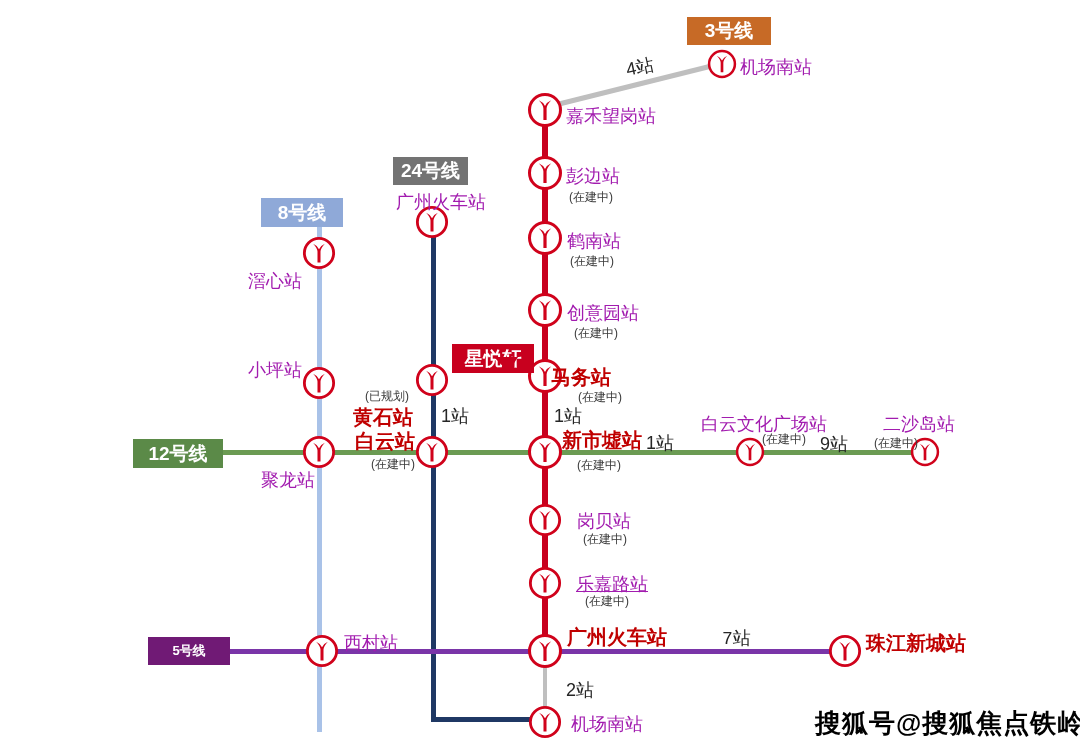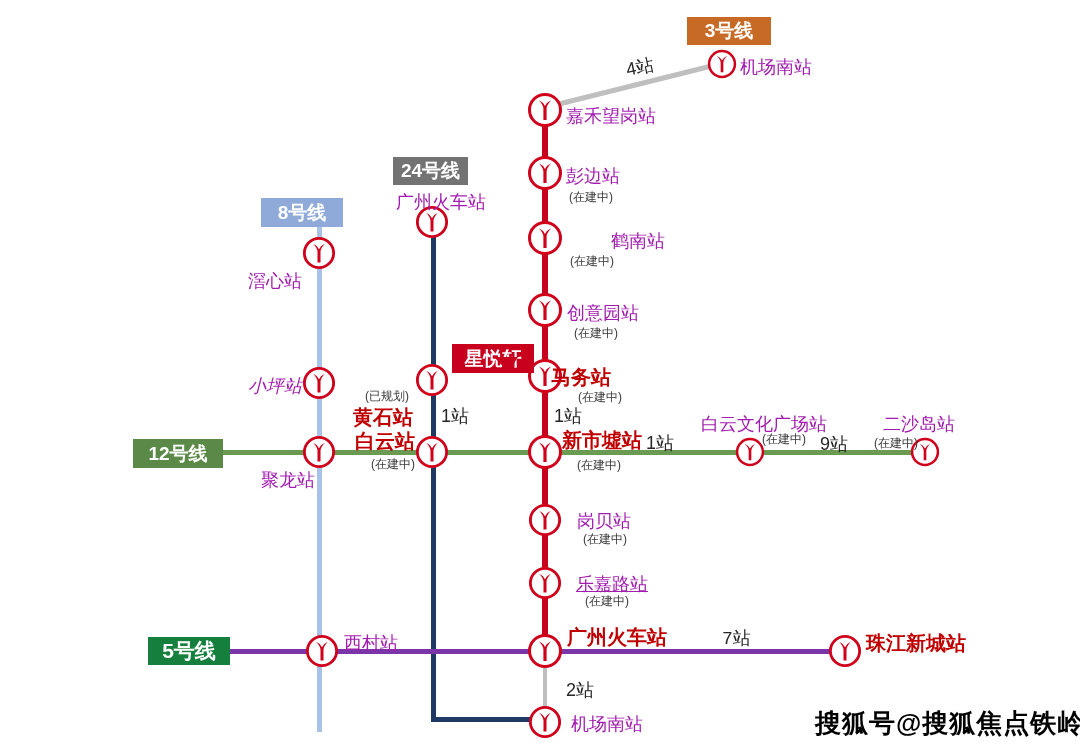--- a/index.html
+++ b/index.html
@@ -38,21 +38,21 @@
     </div>
     <div class="badge" style="left: 393px; top: 157px; width: 75px; height: 28px; background: #737373; font-size: 19px;">
       <span>24号线</span>
     </div>
     <div class="badge" style="left: 261px; top: 198px; width: 82px; height: 29px; background: rgb(143, 169, 216); font-size: 19px;">
       <span>8号线</span>
     </div>
     <div class="badge" style="left: 133px; top: 439px; width: 90px; height: 29px; background: rgb(91, 138, 72); font-size: 19px;">
       <span>12号线</span>
     </div>
-    <div class="badge" style="left: 148px; top: 637px; width: 82px; height: 28px; background: #15803d; font-size: 21px;">
+    <div class="badge" style="left: 148px; top: 637px; width: 82px; height: 28px; background: #701a75; font-size: 13px;">
       <span>5号线</span>
     </div>
     <div class="callout" style="left: 452px; top: 316px; width: 82px; height: 29px; background: rgb(200, 0, 30); margin-top: 28px;">
       <span>星悦轩</span>
     </div>
     <div class="callout-tail" style="left: 494px; top: 357px; width: 24px; height: 15px; background: rgb(200, 0, 30);"></div>
     <div class="station-icon" style="left: 707px; top: 49px; width: 30px; height: 30px;"><svg width="30" height="30" viewBox="0 0 36 36">
         <circle cx="18" cy="18" r="15.5" fill="#ffffff" stroke="#D0021B" stroke-width="3"></circle>
         <path d="M16.4 28 L16.4 16.5 Q16.4 13.2 11.8 8.2 Q16 10 18 13.9 Q20 10 24.2 8.2 Q19.6 13.2 19.6 16.5 L19.6 28 Z" fill="#D0021B"></path>
       </svg></div>
@@ -65,21 +65,21 @@
     <div class="station-icon" style="left: 527px; top: 155px; width: 36px; height: 36px;"><svg width="36" height="36" viewBox="0 0 36 36">
         <circle cx="18" cy="18" r="15.5" fill="#ffffff" stroke="#D0021B" stroke-width="3"></circle>
         <path d="M16.4 28 L16.4 16.5 Q16.4 13.2 11.8 8.2 Q16 10 18 13.9 Q20 10 24.2 8.2 Q19.6 13.2 19.6 16.5 L19.6 28 Z" fill="#D0021B"></path>
       </svg></div>
     <div class="st-label" style="left: 566px; top: 164px;">彭边站</div>
     <div class="st-status" style="left: 569px; top: 189px;">(在建中)</div>
     <div class="station-icon" style="left: 527px; top: 220px; width: 36px; height: 36px;"><svg width="36" height="36" viewBox="0 0 36 36">
         <circle cx="18" cy="18" r="15.5" fill="#ffffff" stroke="#D0021B" stroke-width="3"></circle>
         <path d="M16.4 28 L16.4 16.5 Q16.4 13.2 11.8 8.2 Q16 10 18 13.9 Q20 10 24.2 8.2 Q19.6 13.2 19.6 16.5 L19.6 28 Z" fill="#D0021B"></path>
       </svg></div>
-    <div class="st-label" style="left: 567px; top: 229px; margin-left: 44px;">鹤南站</div>
+    <div class="st-label" style="left: 567px; top: 229px;">鹤南站</div>
     <div class="st-status" style="left: 570px; top: 253px;">(在建中)</div>
     <div class="station-icon" style="left: 527px; top: 292px; width: 36px; height: 36px;"><svg width="36" height="36" viewBox="0 0 36 36">
         <circle cx="18" cy="18" r="15.5" fill="#ffffff" stroke="#D0021B" stroke-width="3"></circle>
         <path d="M16.4 28 L16.4 16.5 Q16.4 13.2 11.8 8.2 Q16 10 18 13.9 Q20 10 24.2 8.2 Q19.6 13.2 19.6 16.5 L19.6 28 Z" fill="#D0021B"></path>
       </svg></div>
     <div class="st-label" style="left: 567px; top: 301px;">创意园站</div>
     <div class="st-status" style="left: 574px; top: 325px;">(在建中)</div>
     <div class="station-icon" style="left: 527px; top: 358px; width: 36px; height: 36px;"><svg width="36" height="36" viewBox="0 0 36 36">
         <circle cx="18" cy="18" r="15.5" fill="#ffffff" stroke="#D0021B" stroke-width="3"></circle>
         <path d="M16.4 28 L16.4 16.5 Q16.4 13.2 11.8 8.2 Q16 10 18 13.9 Q20 10 24.2 8.2 Q19.6 13.2 19.6 16.5 L19.6 28 Z" fill="#D0021B"></path>
@@ -133,21 +133,21 @@
     <div class="st-status" style="left: 371px; top: 456px;">(在建中)</div>
     <div class="station-icon" style="left: 302px; top: 236px; width: 34px; height: 34px;"><svg width="34" height="34" viewBox="0 0 36 36">
         <circle cx="18" cy="18" r="15.5" fill="#ffffff" stroke="#D0021B" stroke-width="3"></circle>
         <path d="M16.4 28 L16.4 16.5 Q16.4 13.2 11.8 8.2 Q16 10 18 13.9 Q20 10 24.2 8.2 Q19.6 13.2 19.6 16.5 L19.6 28 Z" fill="#D0021B"></path>
       </svg></div>
     <div class="st-label" style="left: 248px; top: 257px; margin-top: 12px;">滘心站</div>
     <div class="station-icon" style="left: 302px; top: 366px; width: 34px; height: 34px;"><svg width="34" height="34" viewBox="0 0 36 36">
         <circle cx="18" cy="18" r="15.5" fill="#ffffff" stroke="#D0021B" stroke-width="3"></circle>
         <path d="M16.4 28 L16.4 16.5 Q16.4 13.2 11.8 8.2 Q16 10 18 13.9 Q20 10 24.2 8.2 Q19.6 13.2 19.6 16.5 L19.6 28 Z" fill="#D0021B"></path>
       </svg></div>
-    <div class="st-label" style="left: 248px; top: 374px; font-style: italic;">小坪站</div>
+    <div class="st-label" style="left: 248px; top: 358px;">小坪站</div>
     <div class="station-icon" style="left: 302px; top: 435px; width: 34px; height: 34px;"><svg width="34" height="34" viewBox="0 0 36 36">
         <circle cx="18" cy="18" r="15.5" fill="#ffffff" stroke="#D0021B" stroke-width="3"></circle>
         <path d="M16.4 28 L16.4 16.5 Q16.4 13.2 11.8 8.2 Q16 10 18 13.9 Q20 10 24.2 8.2 Q19.6 13.2 19.6 16.5 L19.6 28 Z" fill="#D0021B"></path>
       </svg></div>
     <div class="st-label" style="left: 261px; top: 468px;">聚龙站</div>
     <div class="station-icon" style="left: 305px; top: 634px; width: 34px; height: 34px;"><svg width="34" height="34" viewBox="0 0 36 36">
         <circle cx="18" cy="18" r="15.5" fill="#ffffff" stroke="#D0021B" stroke-width="3"></circle>
         <path d="M16.4 28 L16.4 16.5 Q16.4 13.2 11.8 8.2 Q16 10 18 13.9 Q20 10 24.2 8.2 Q19.6 13.2 19.6 16.5 L19.6 28 Z" fill="#D0021B"></path>
       </svg></div>
     <div class="st-label" style="left: 344px; top: 631px;">西村站</div>

